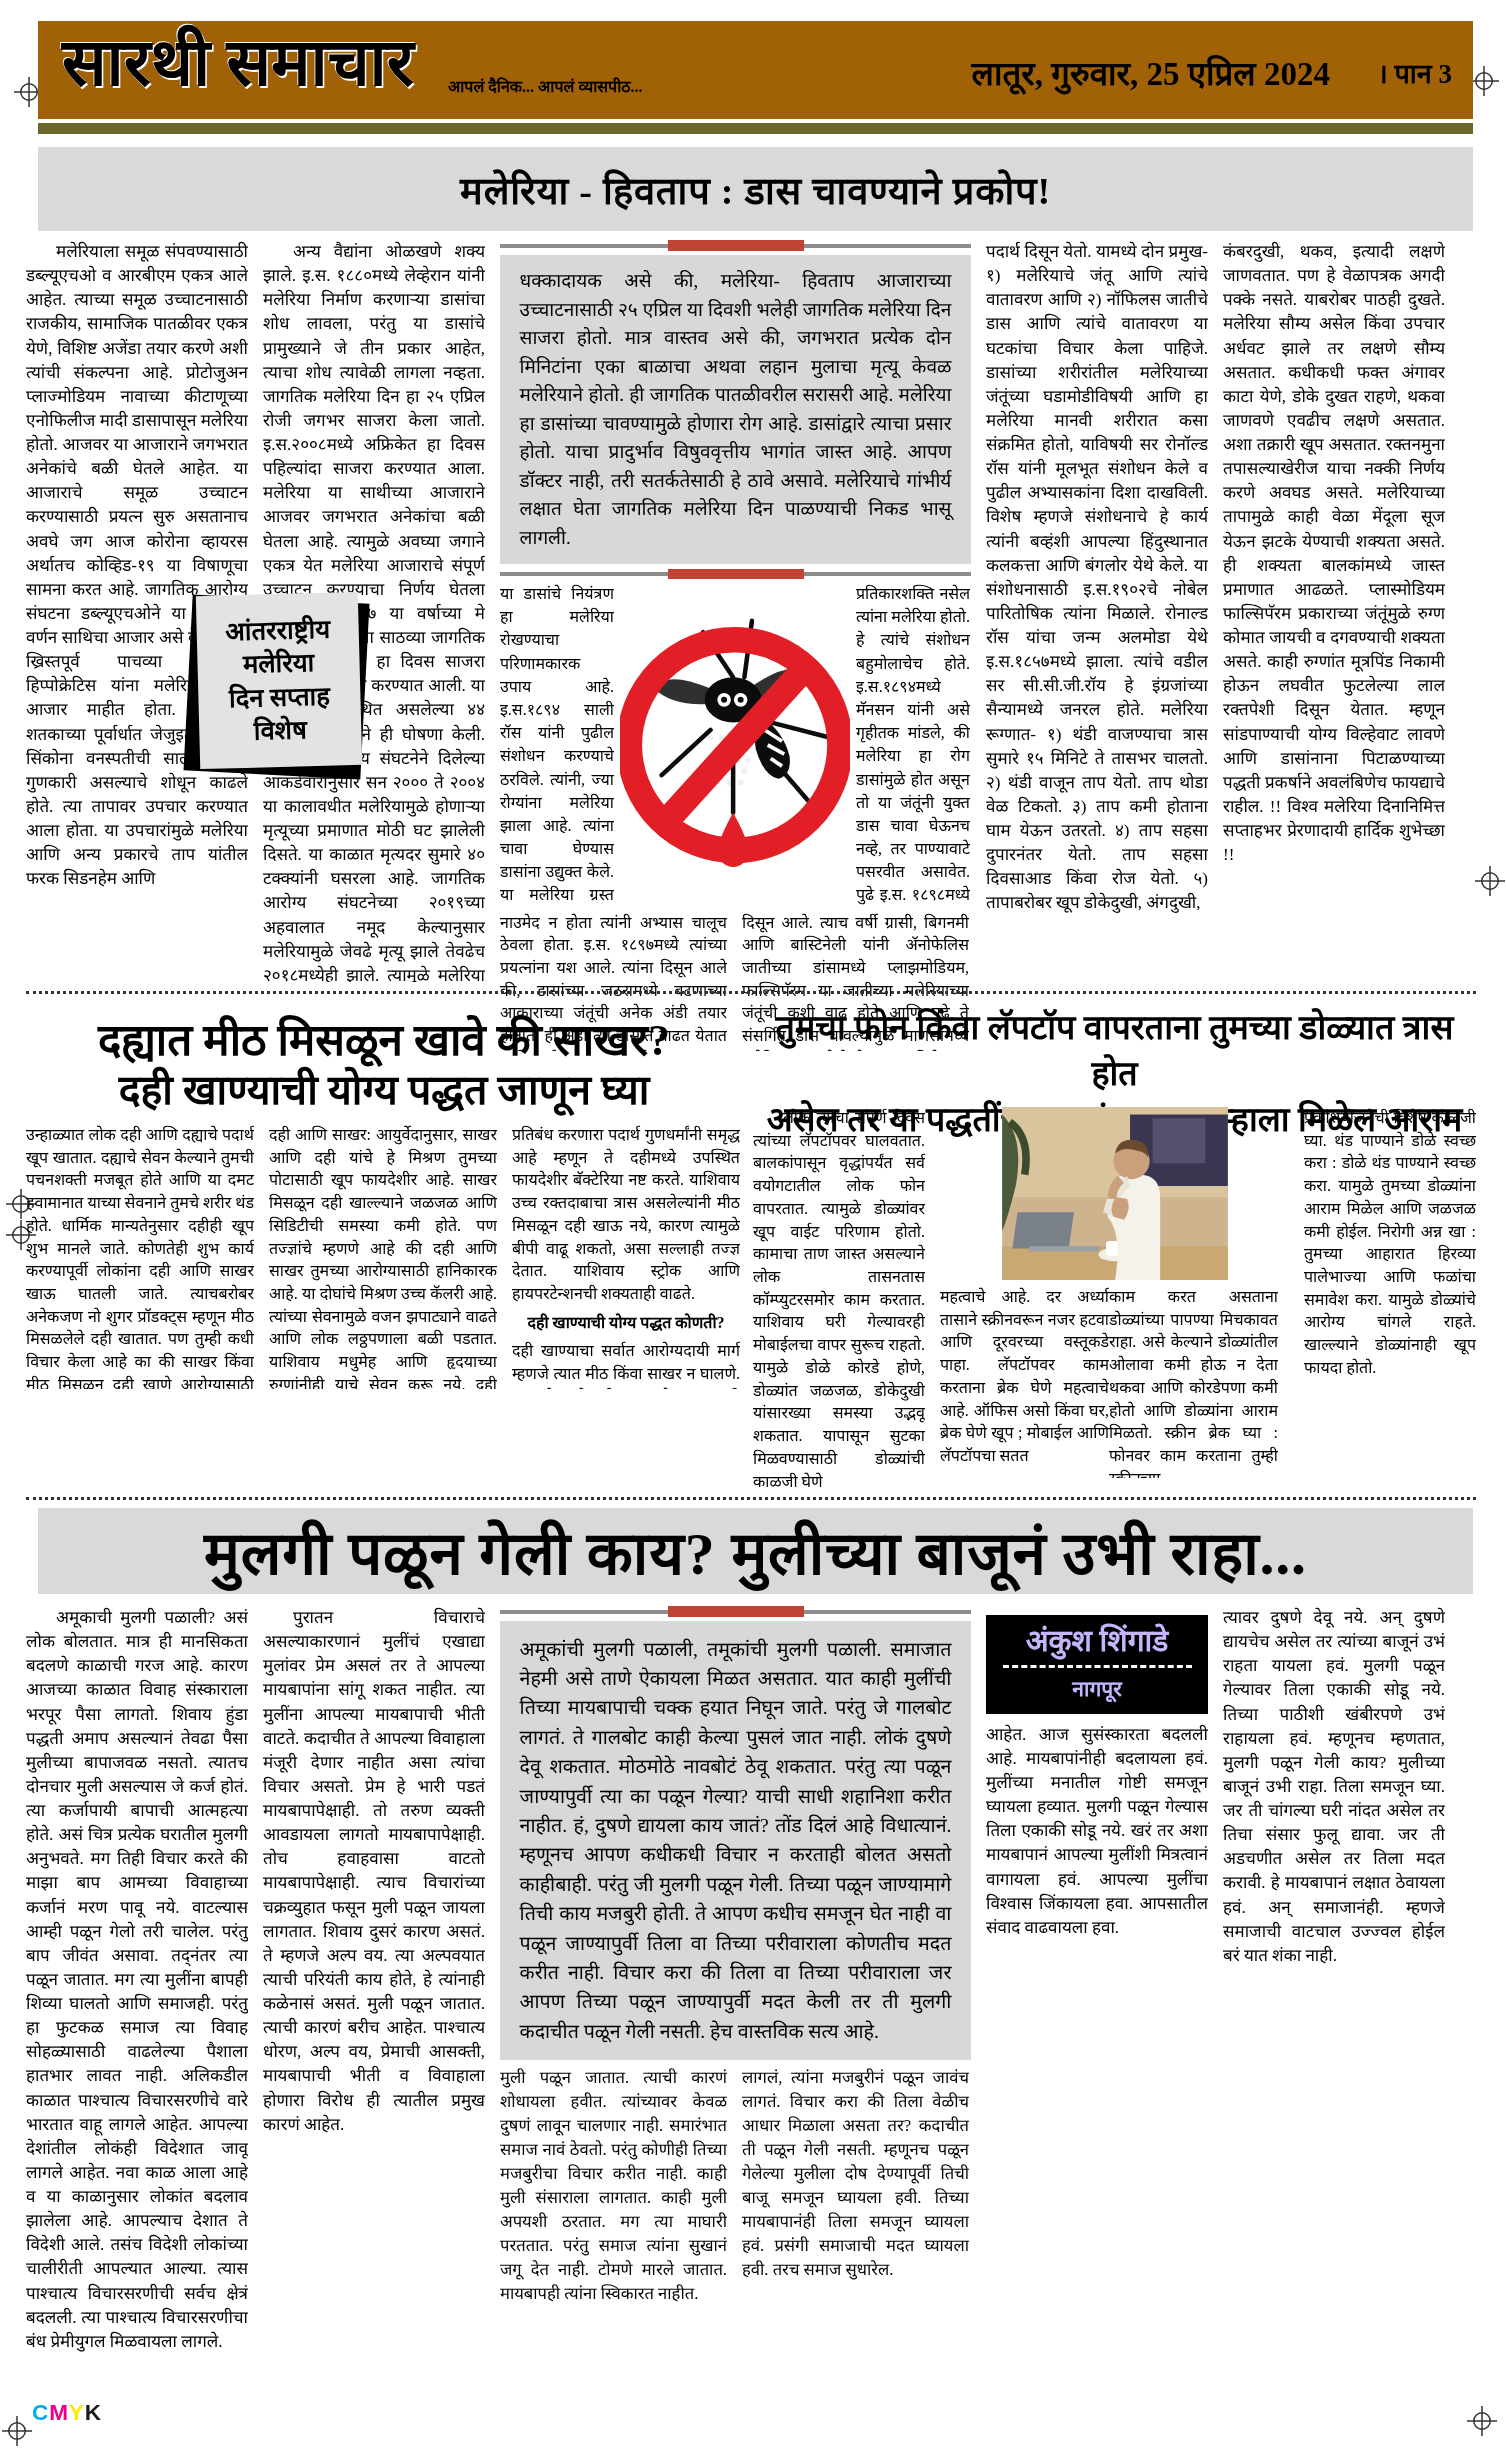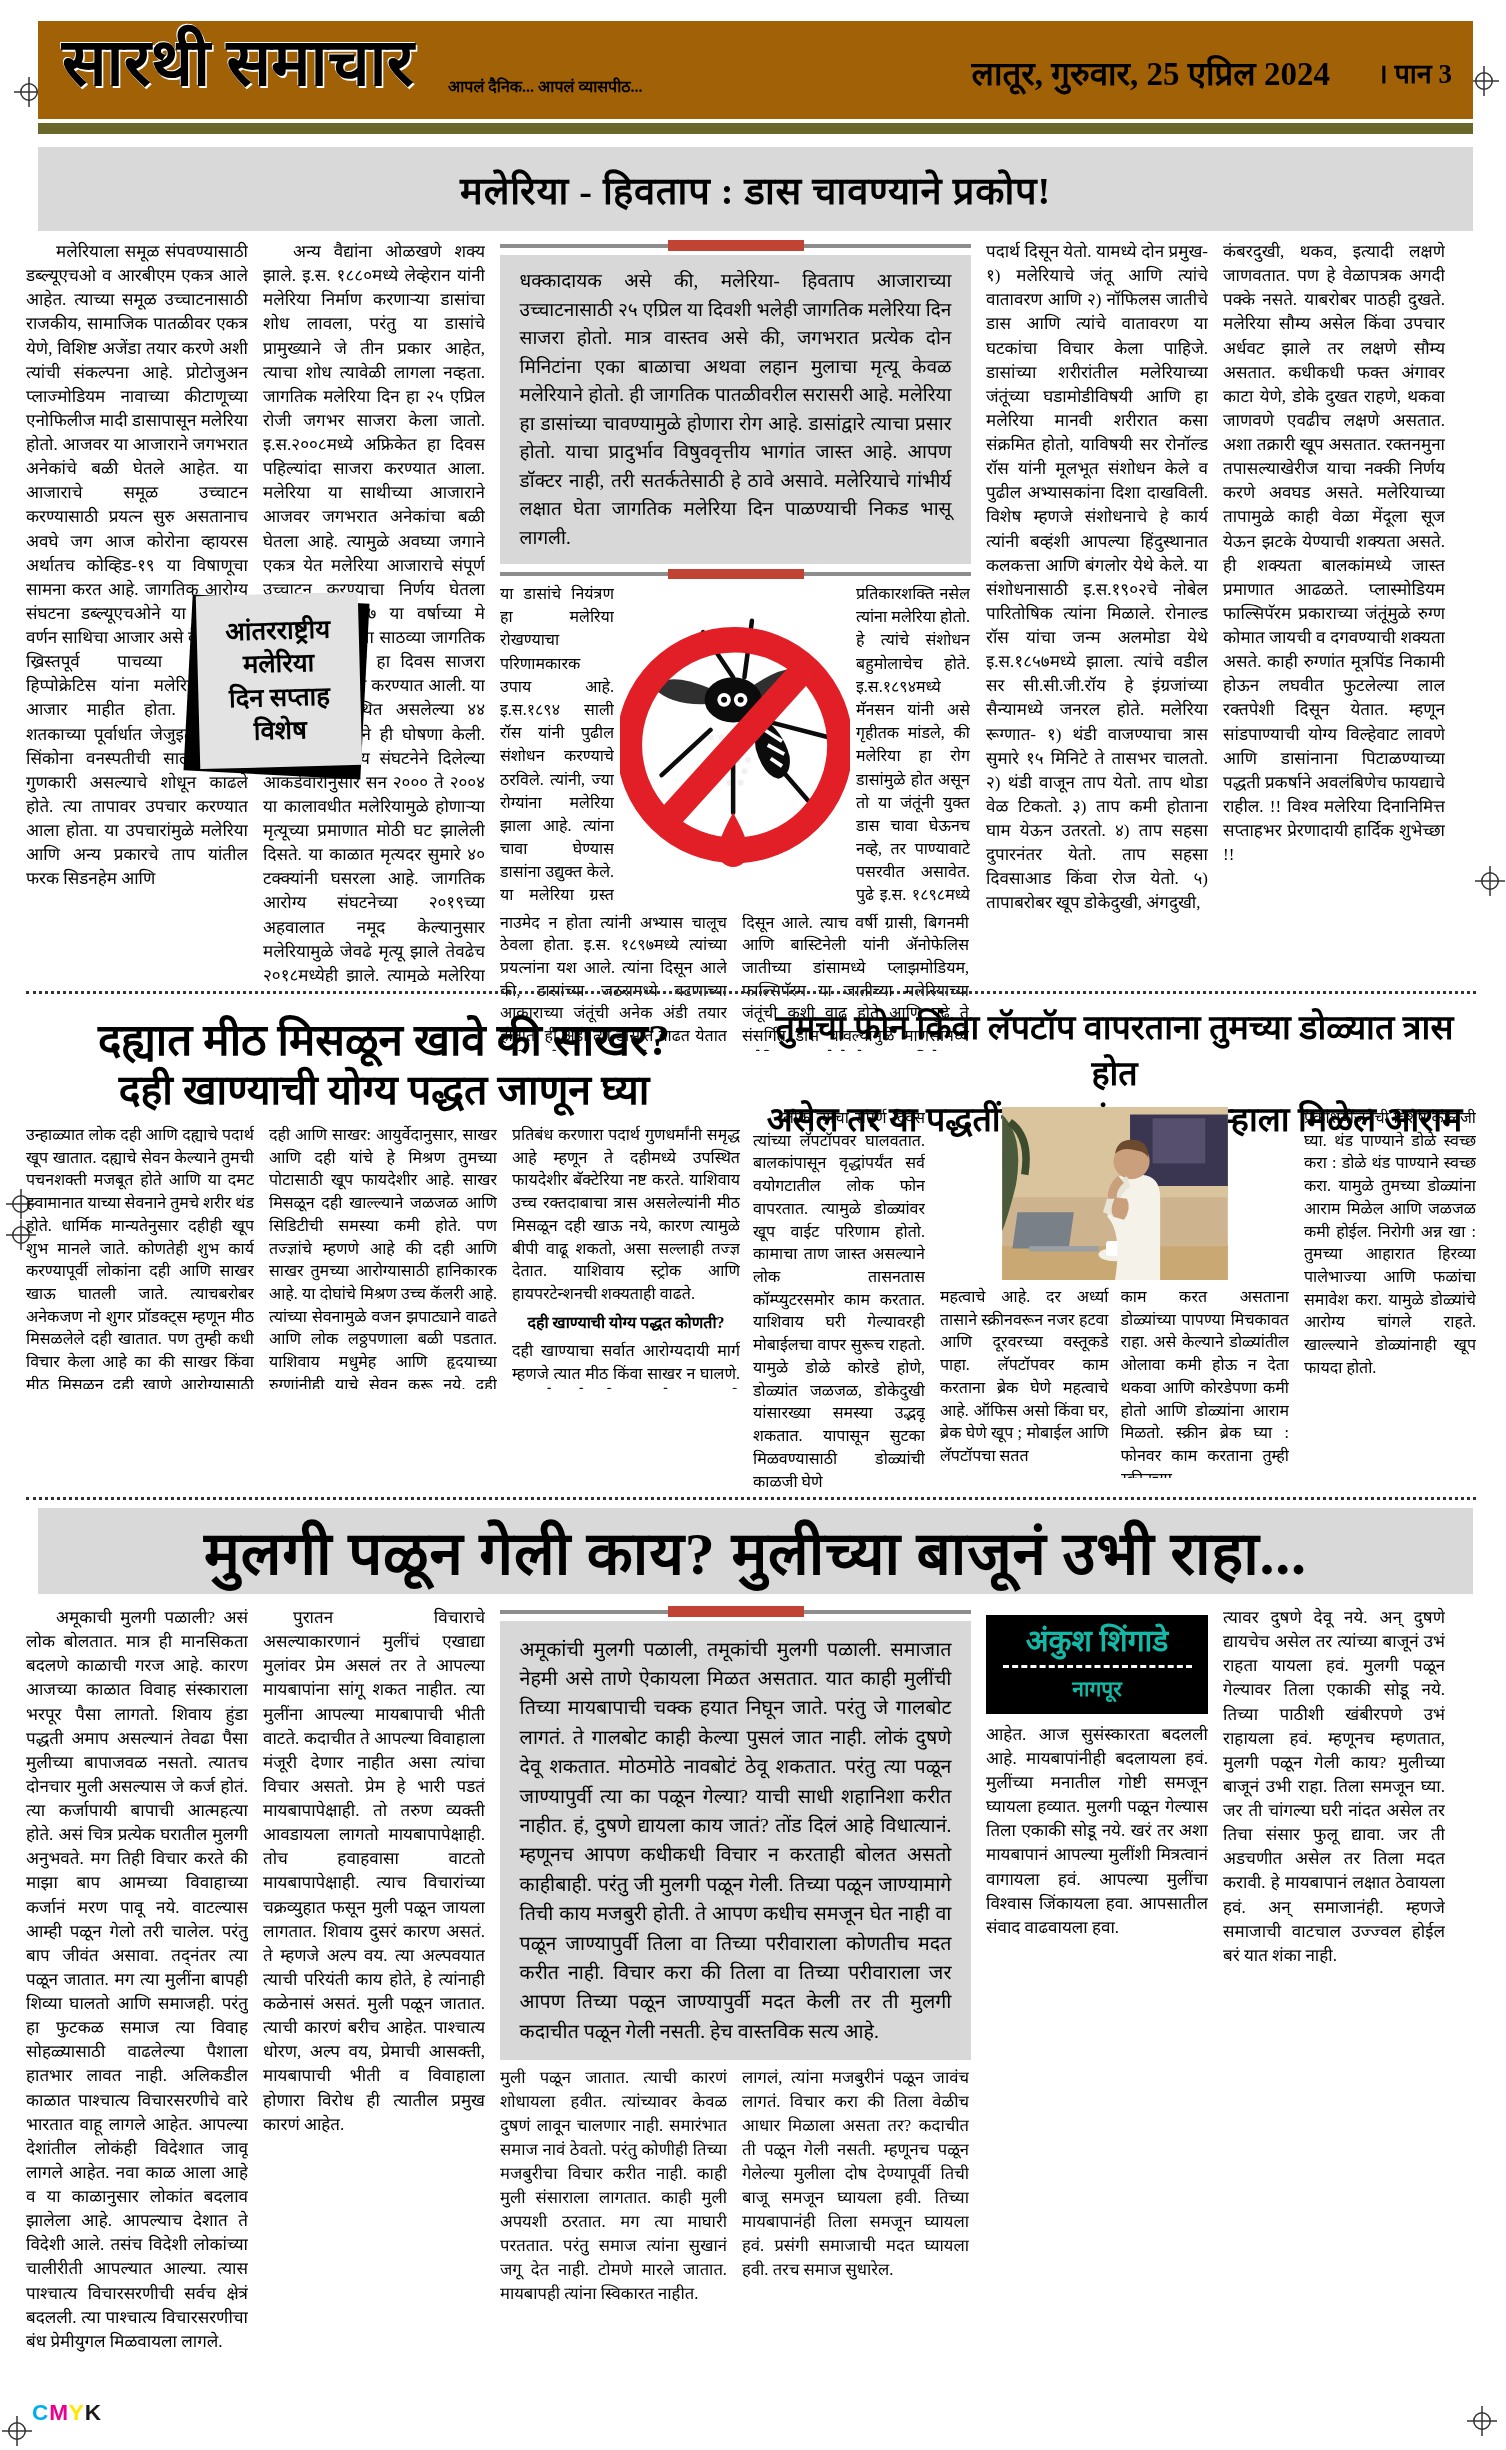--- a/index.html
+++ b/index.html
@@ -53,30 +53,30 @@
   .curd-sub{position:absolute;left:26px;top:1060px;width:716px;text-align:center;font-size:41px;font-weight:bold;}
   .art2{left:26px;top:1124px;width:716px;height:265px;}
   .art2 .col{width:228px;height:265px;font-size:16px;}
   .subline{font-weight:bold;text-align:center;margin:6px 0;}
   
   .eyes-head{position:absolute;left:753px;top:1005px;width:723px;text-align:center;font-size:34px;font-weight:bold;line-height:1.35;}
   .art3{left:753px;top:1107px;width:723px;height:380px;}
   .art3 .col{width:172px;height:380px;font-size:16px;}
   .eyes-mid{width:349px;height:380px;}
   .photo-box{margin:0 auto;width:226px;height:173px;display:block;}
-  .eyes-subrow{display:flex;gap:12px;margin-top:6px;}
+  .eyes-subrow{display:flex;margin-top:6px;}
   .eyes-subrow .scol{width:169px;height:192px;font-size:16px;line-height:1.42;text-align:justify;overflow:hidden;}
   
   .art4{left:26px;top:1606px;width:1450px;height:787px;}
   .art4 .col{width:222px;height:787px;}
   .girl-mid{width:471px;height:787px;}
   .girl-callout{background:#d8d8d8;padding:13.6px 19.6px;font-size:19.6px;line-height:1.5;text-align:justify;margin:4.5px 0;}
   .girl-subrow{display:flex;gap:15px;margin-top:6px;}
   .girl-subrow .scol{width:227px;height:407px;font-size:16.6px;line-height:1.45;text-align:justify;overflow:hidden;}
-  .author-box{background:#000;color:#14b8a6;text-align:center;padding:9px 6px;margin:9px 0;}
+  .author-box{background:#000;color:#c4b5fd;text-align:center;padding:9px 6px;margin:9px 0;}
   .author-name{font-size:30px;font-weight:bold;line-height:1.1;}
   .author-dash{border-top:3px dashed #fff;margin:7.5px 10.5px;}
   .author-city{font-size:21px;font-weight:bold;}
 </style>
 </head>
 <body>
 
 <div class="page">
 
   <svg class="regmark" style="left:13.6px;top:77px;" viewBox="0 0 40 40">

